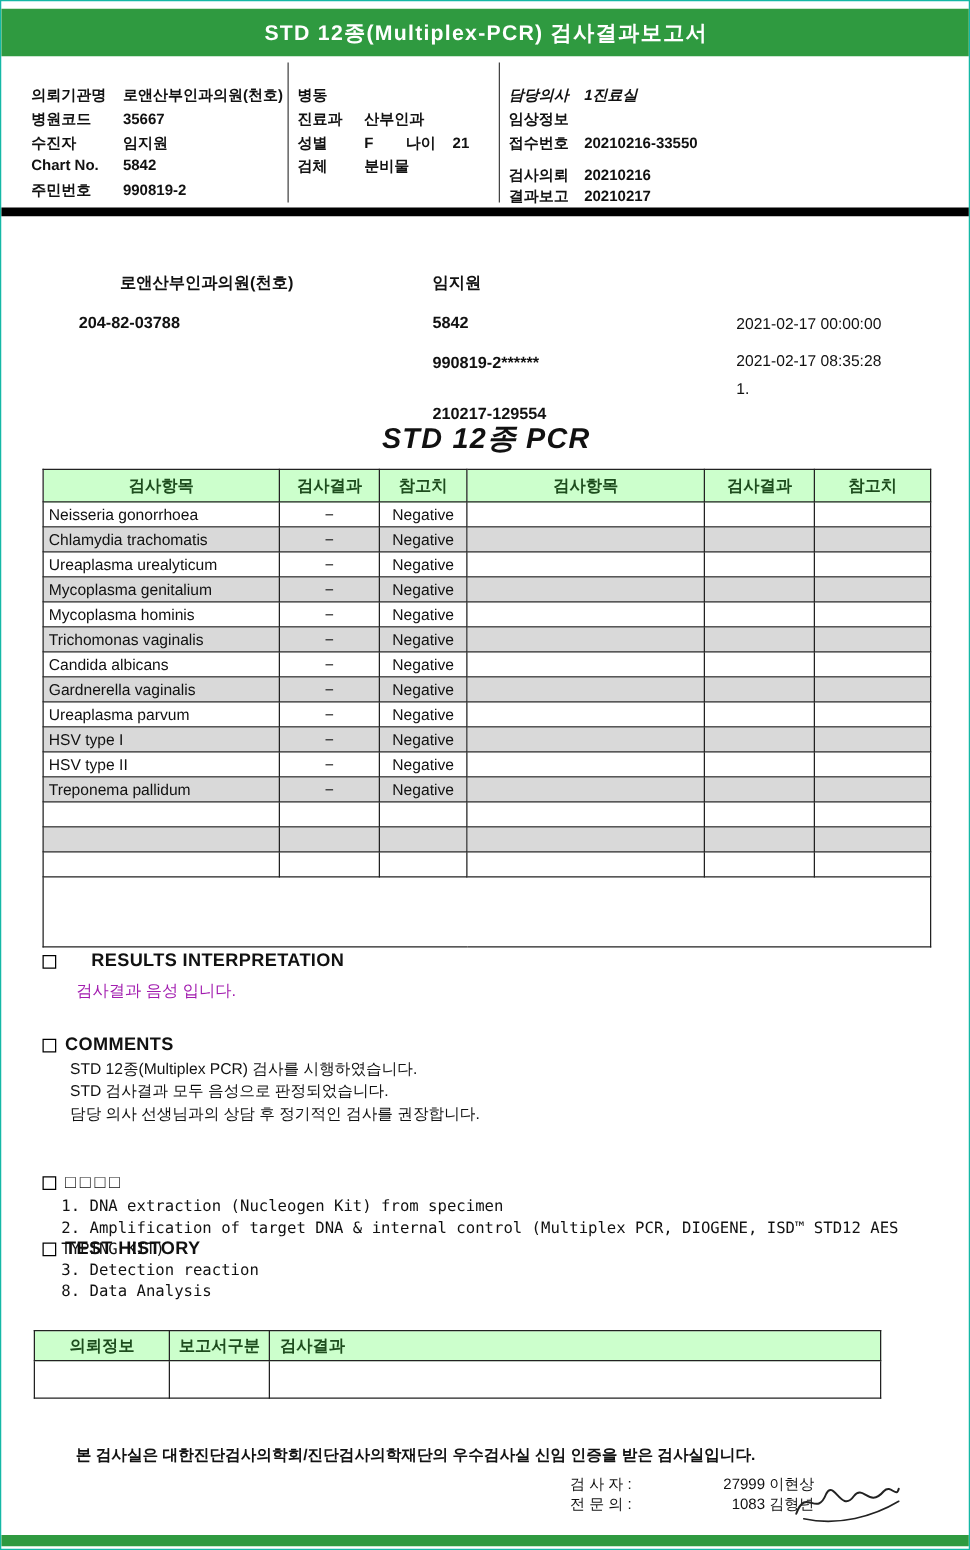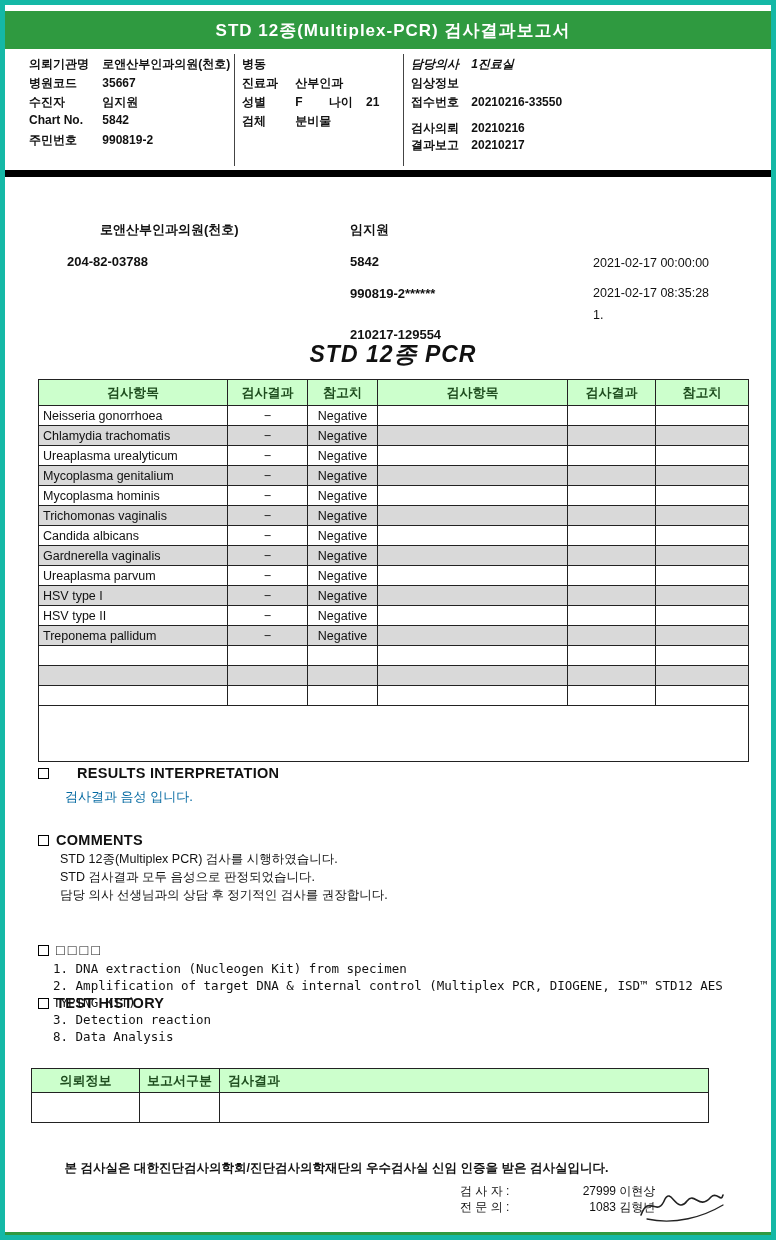--- a/index.html
+++ b/index.html
@@ -1,25 +1,25 @@
 <!DOCTYPE html>
 <html><head>
 <meta charset="utf-8">
 <style>
   * { margin:0; padding:0; box-sizing:border-box; }
   html,body { background:#f2f2f2; }
   body { font-family:"Liberation Sans","DejaVu Sans",sans-serif; color:#111; }
   .page { position:relative; width:776px; height:1240px; background:#fff; margin:0 auto;
-          border:5px solid #14b8a6; overflow:hidden; }
+          border:1px solid #14b8a6; overflow:hidden; }
 
   .top-bar { position:absolute; top:6px; left:0; width:776px; height:38px; background:#2f9a40;
              display:flex; align-items:center; justify-content:center; }
   .top-bar .title { color:#fff; font-weight:bold; font-size:17px; letter-spacing:1px; }
 
-  .irow { position:absolute; white-space:nowrap; font-size:12px; font-weight:bold; }
+  .irow { position:absolute; white-space:nowrap; font-size:12px; font-weight:bold;margin-top:16px; }
   .irow .lbl { display:inline-block; }
   .lbl-l { width:70px; }
   .lbl-m { width:50px; }
   .lbl-r { width:57px; }
   .val-sex { display:inline-block; width:30px; }
   .vline { position:absolute; top:49px; height:112px; width:1px; background:#444; }
 
   .black-band { position:absolute; top:165px; left:0; width:776px; height:7px; background:#000; }
 
   .pblock { position:absolute; white-space:nowrap; font-size:13px; font-weight:bold; }
@@ -35,21 +35,21 @@
   .results td { border:1px solid #222; height:20px; padding:0 4px; overflow:hidden; }
   .results td.c { text-align:center; padding:0; }
   .results tbody tr:nth-child(even) td { background:#d9d9d9; }
   .results tbody tr.tall td { height:56px; background:#fff; }
 
   .heading { position:absolute; left:33px; display:flex; align-items:center; gap:7px;
              font-weight:bold; font-size:14.5px; letter-spacing:0.3px; white-space:nowrap; }
   .cb { width:11px; height:11px; border:1.5px solid #000; display:inline-block; flex:0 0 auto; }
   .boxes { letter-spacing:3px; }
 
-  .interp-text { position:absolute; left:60px; top:783px; color:#0369a1; font-size:13px; }
+  .interp-text { position:absolute; left:60px; top:783px; color:#a21caf; font-size:13px; }
 
   .comments-block { position:absolute; left:55px; top:845px; font-size:12.5px; line-height:18px; white-space:nowrap; }
 
   .method-list { position:absolute; left:48px; top:955px; width:700px; font-size:12.5px; line-height:17px;
                  font-family:"DejaVu Sans Mono","Liberation Mono",monospace; }
 
   .history { position:absolute; top:1063px; left:26px; width:677px; font-size:13px; }
   .history th { background:#ccffcc; color:#1e4d1e; font-weight:bold; height:24px;
                 border:1px solid #222; text-align:center; }
   .history th.left { text-align:left; padding-left:8px; }

